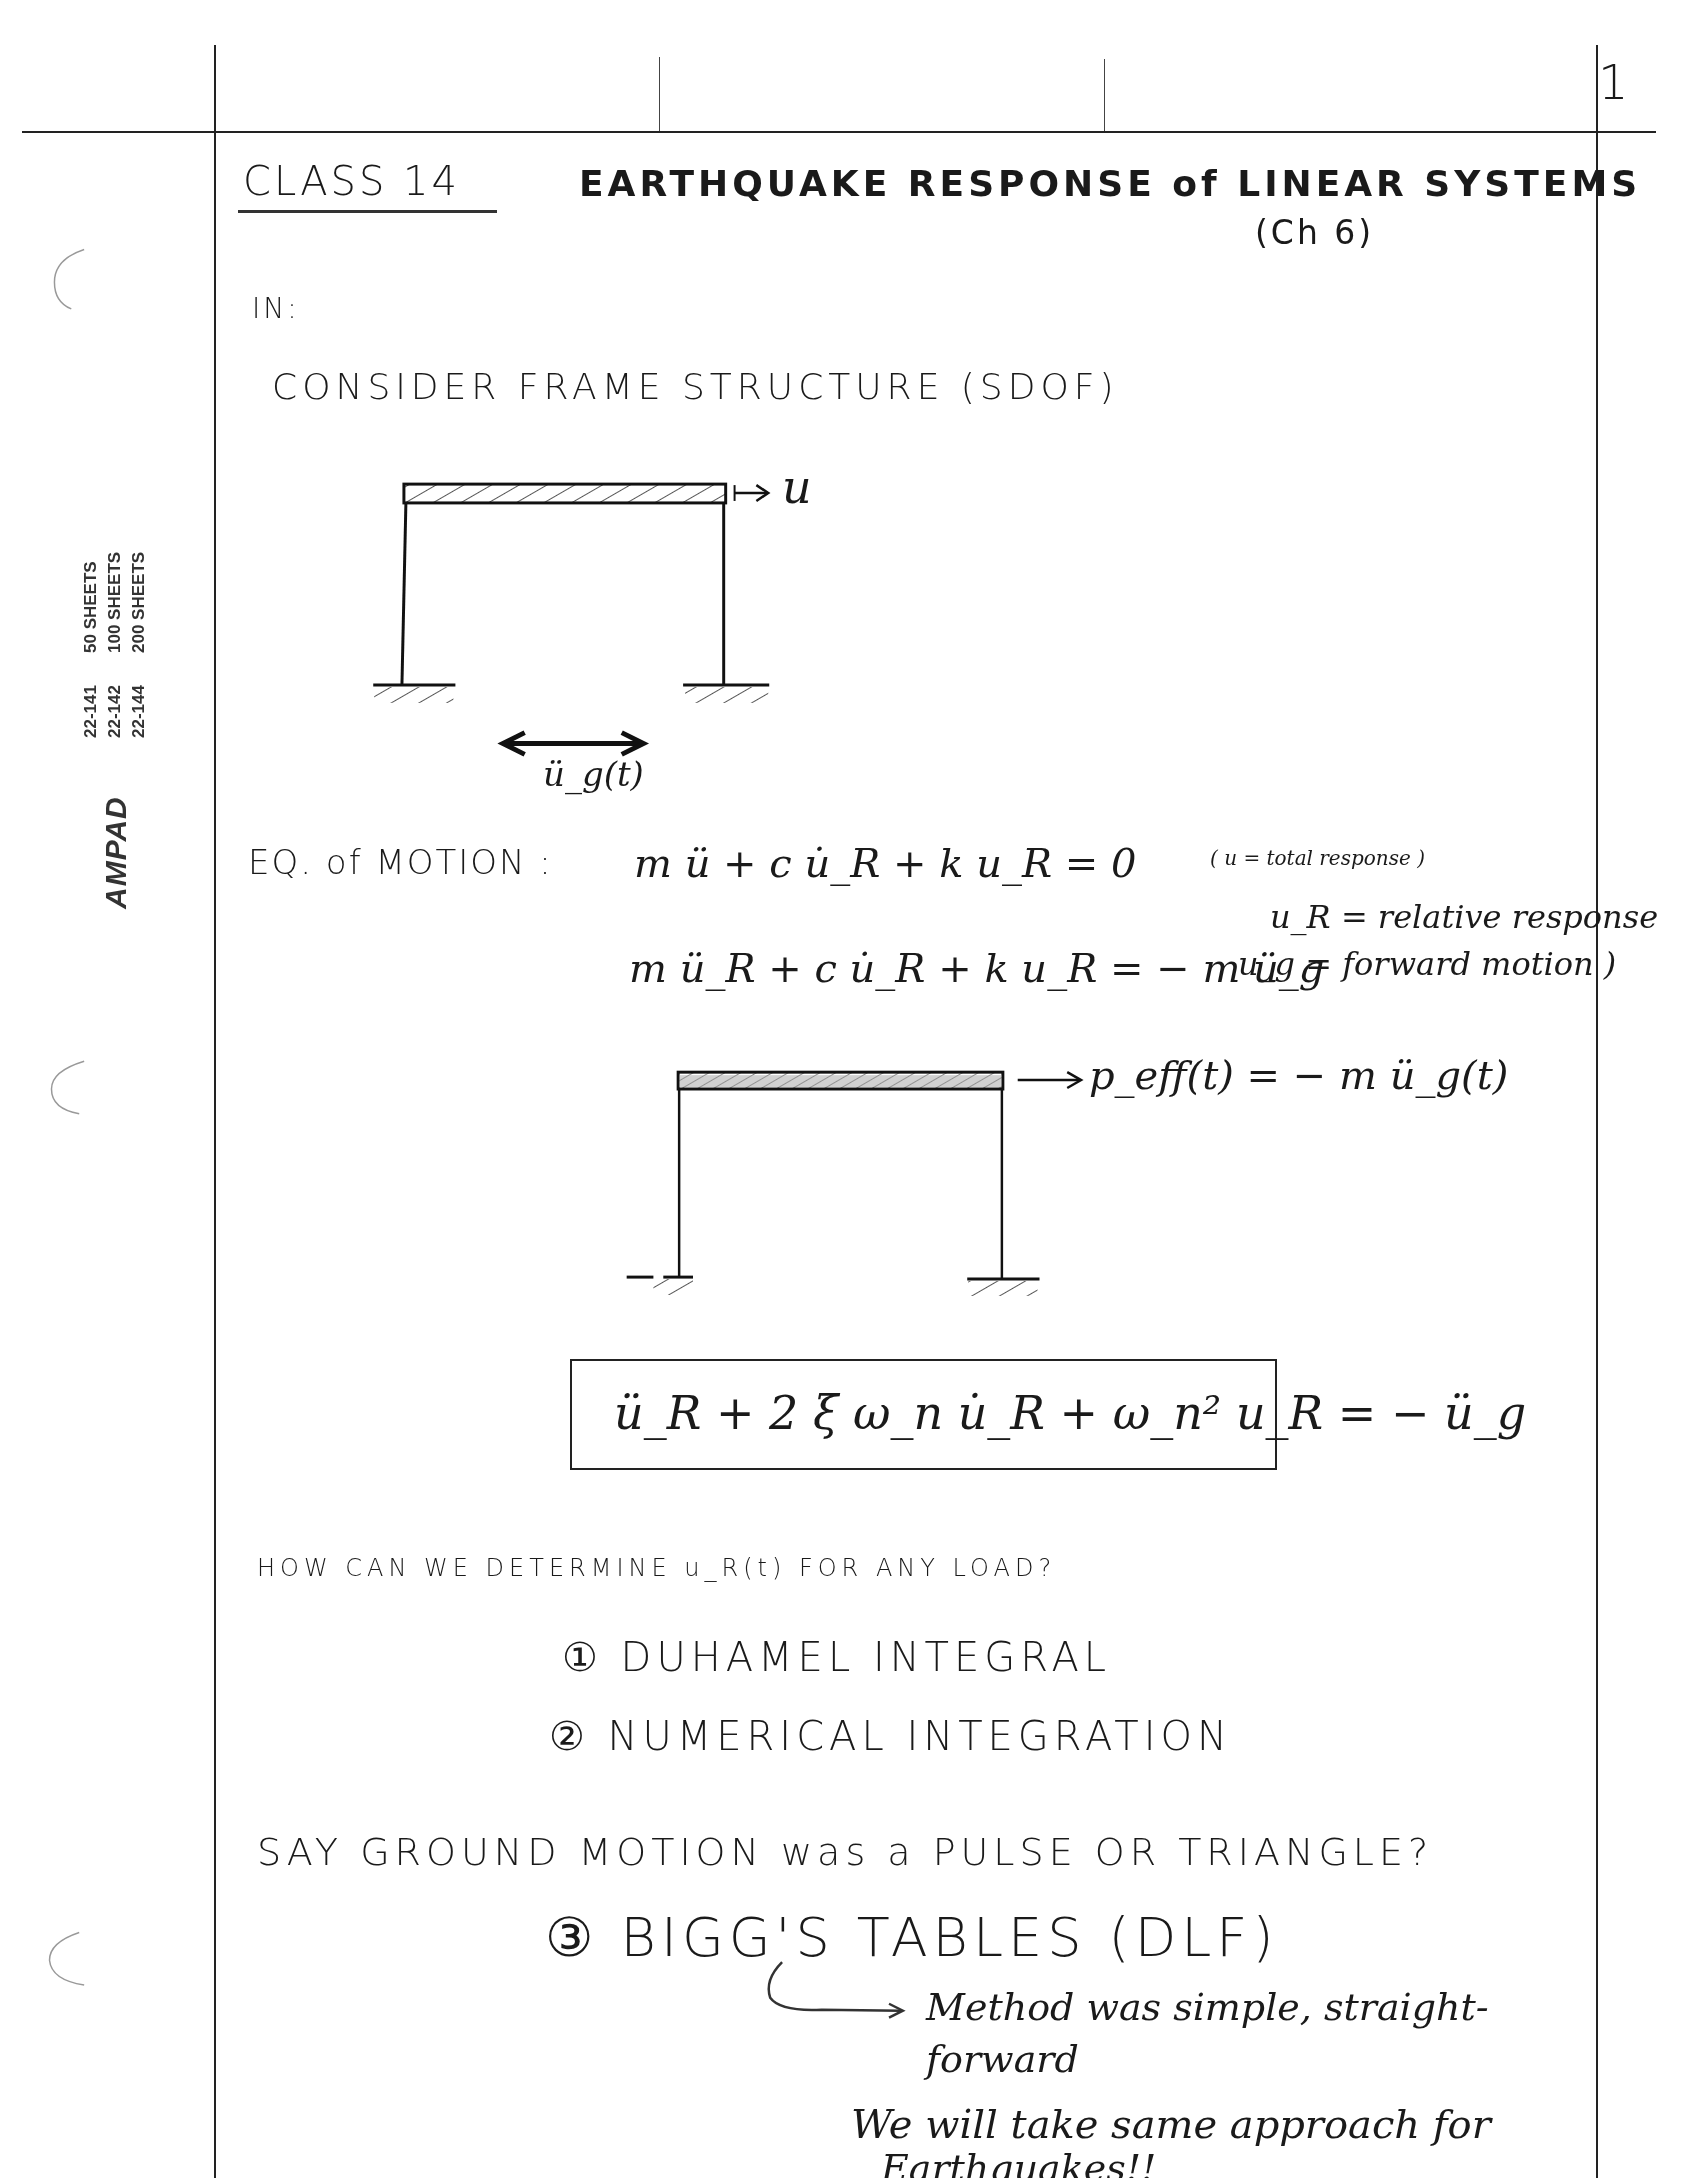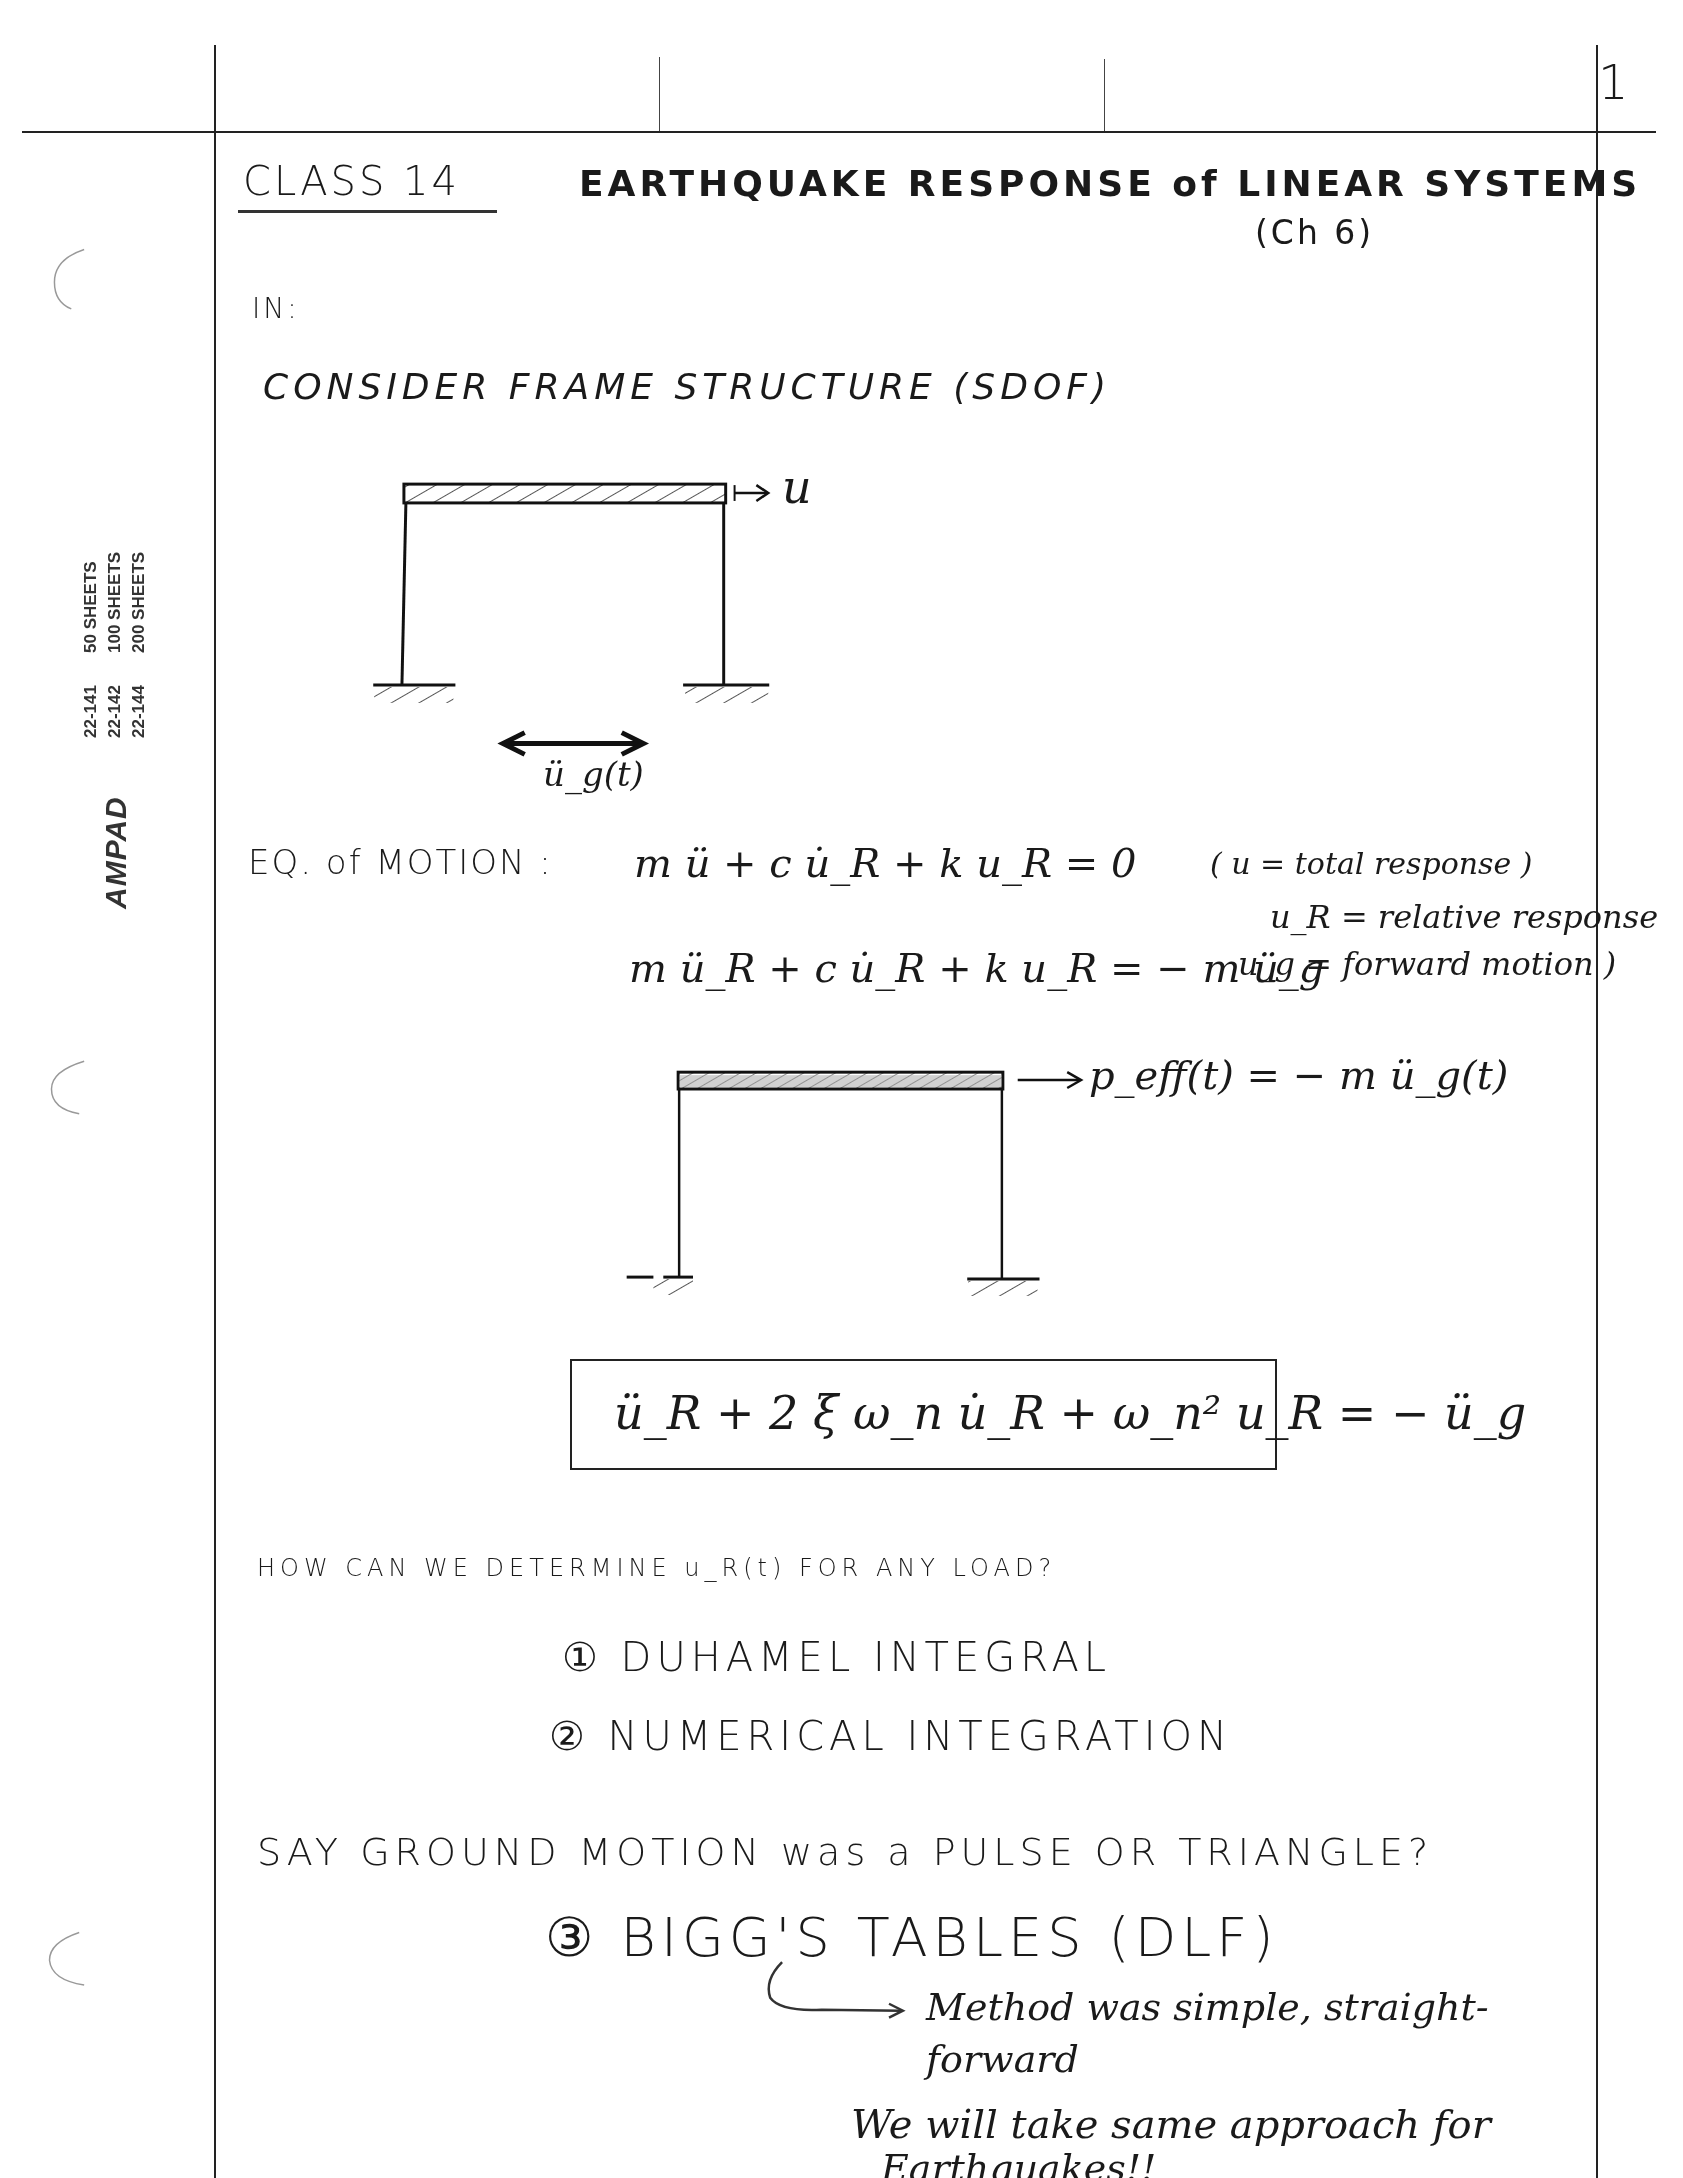--- a/index.html
+++ b/index.html
@@ -43,21 +43,21 @@
   <div>22-144</div>
 </div>
 <div class="rot" style="left:99px; top:909px; font-size:30px; font-style:italic; letter-spacing:1px;">AMPAD</div>
 
 <div class="abs hand" style="left:243px; top:158px; font-size:40px; font-weight:300;">CLASS 14</div>
 <div class="rule" style="left:238px; top:210px; width:259px; height:3px; background:#333;"></div>
 <div class="abs hand" style="left:579px; top:163px; font-size:36px; font-weight:700; letter-spacing:4px;">EARTHQUAKE RESPONSE of LINEAR SYSTEMS</div>
 <div class="abs hand" style="left:1255px; top:213px; font-size:33px; font-weight:400;">(Ch 6)</div>
 
 <div class="abs hand" style="left:252px; top:292px; font-size:28px; font-weight:300;">IN:</div>
-<div class="abs hand" style="left:263px; top:366px; font-size:36px; font-weight:300; letter-spacing:5px;font-style:italic;">CONSIDER FRAME STRUCTURE (SDOF)</div>
+<div class="abs hand" style="left:272px; top:366px; font-size:36px; font-weight:300; letter-spacing:5px;">CONSIDER FRAME STRUCTURE (SDOF)</div>
 
 <svg width="1683" height="2178" style="pointer-events:none;" viewBox="0 0 1700 2200">
   <defs>
     <pattern id="hatch" width="14" height="14" patternUnits="userSpaceOnUse" patternTransform="rotate(60)">
       <line x1="0" y1="0" x2="0" y2="14" stroke="#555" stroke-width="2"></line>
     </pattern>
     <pattern id="hatch2" width="8" height="8" patternUnits="userSpaceOnUse" patternTransform="rotate(60)">
       <line x1="0" y1="0" x2="0" y2="8" stroke="#666" stroke-width="1.5"></line>
     </pattern>
   </defs>
@@ -101,21 +101,21 @@
   </g>
 </svg>
 
 <div class="abs cursive" style="left:782px; top:460px; font-size:46px;">u</div>
 <div class="abs cursive" style="left:543px; top:754px; font-size:34px;">ü_g(t)</div>
 
 <div class="abs hand" style="left:248px; top:842px; font-size:34px; font-weight:300; letter-spacing:2px;">EQ. of MOTION :</div>
 <div class="abs cursive" style="left:634px; top:840px; font-size:40px;">m ü + c u̇_R + k u_R = 0</div>
 <div class="abs cursive" style="left:629px; top:945px; font-size:40px;">m ü_R + c u̇_R + k u_R = − m ü_g</div>
 
-<div class="abs cursive" style="left:1210px; top:846px; font-size:30px;">( u = total response )</div>
+<div class="abs cursive" style="left:1210px; top:846px; font-size:20px;">( u = total response )</div>
 <div class="abs cursive" style="left:1238px; top:898px; font-size:32px;margin-left:32px;">u_R = relative response</div>
 <div class="abs cursive" style="left:1238px; top:945px; font-size:32px;">u_g = forward motion )</div>
 
 <div class="abs cursive" style="left:1089px; top:1052px; font-size:40px;">p_eff(t) = − m ü_g(t)</div>
 
 <div class="eqbox" style="left:570px; top:1359px; width:707px; height:111px;"></div>
 <div class="abs cursive" style="left:614px; top:1386px; font-size:46px;">ü_R + 2 ξ ω_n u̇_R + ω_n² u_R = − ü_g</div>
 
 <div class="abs hand" style="left:257px; top:1554px; font-size:24px; font-weight:300; letter-spacing:5px;">HOW CAN WE DETERMINE u_R(t) FOR ANY LOAD?</div>
 <div class="abs hand" style="left:562px; top:1634px; font-size:40px; font-weight:300; letter-spacing:5px;">

